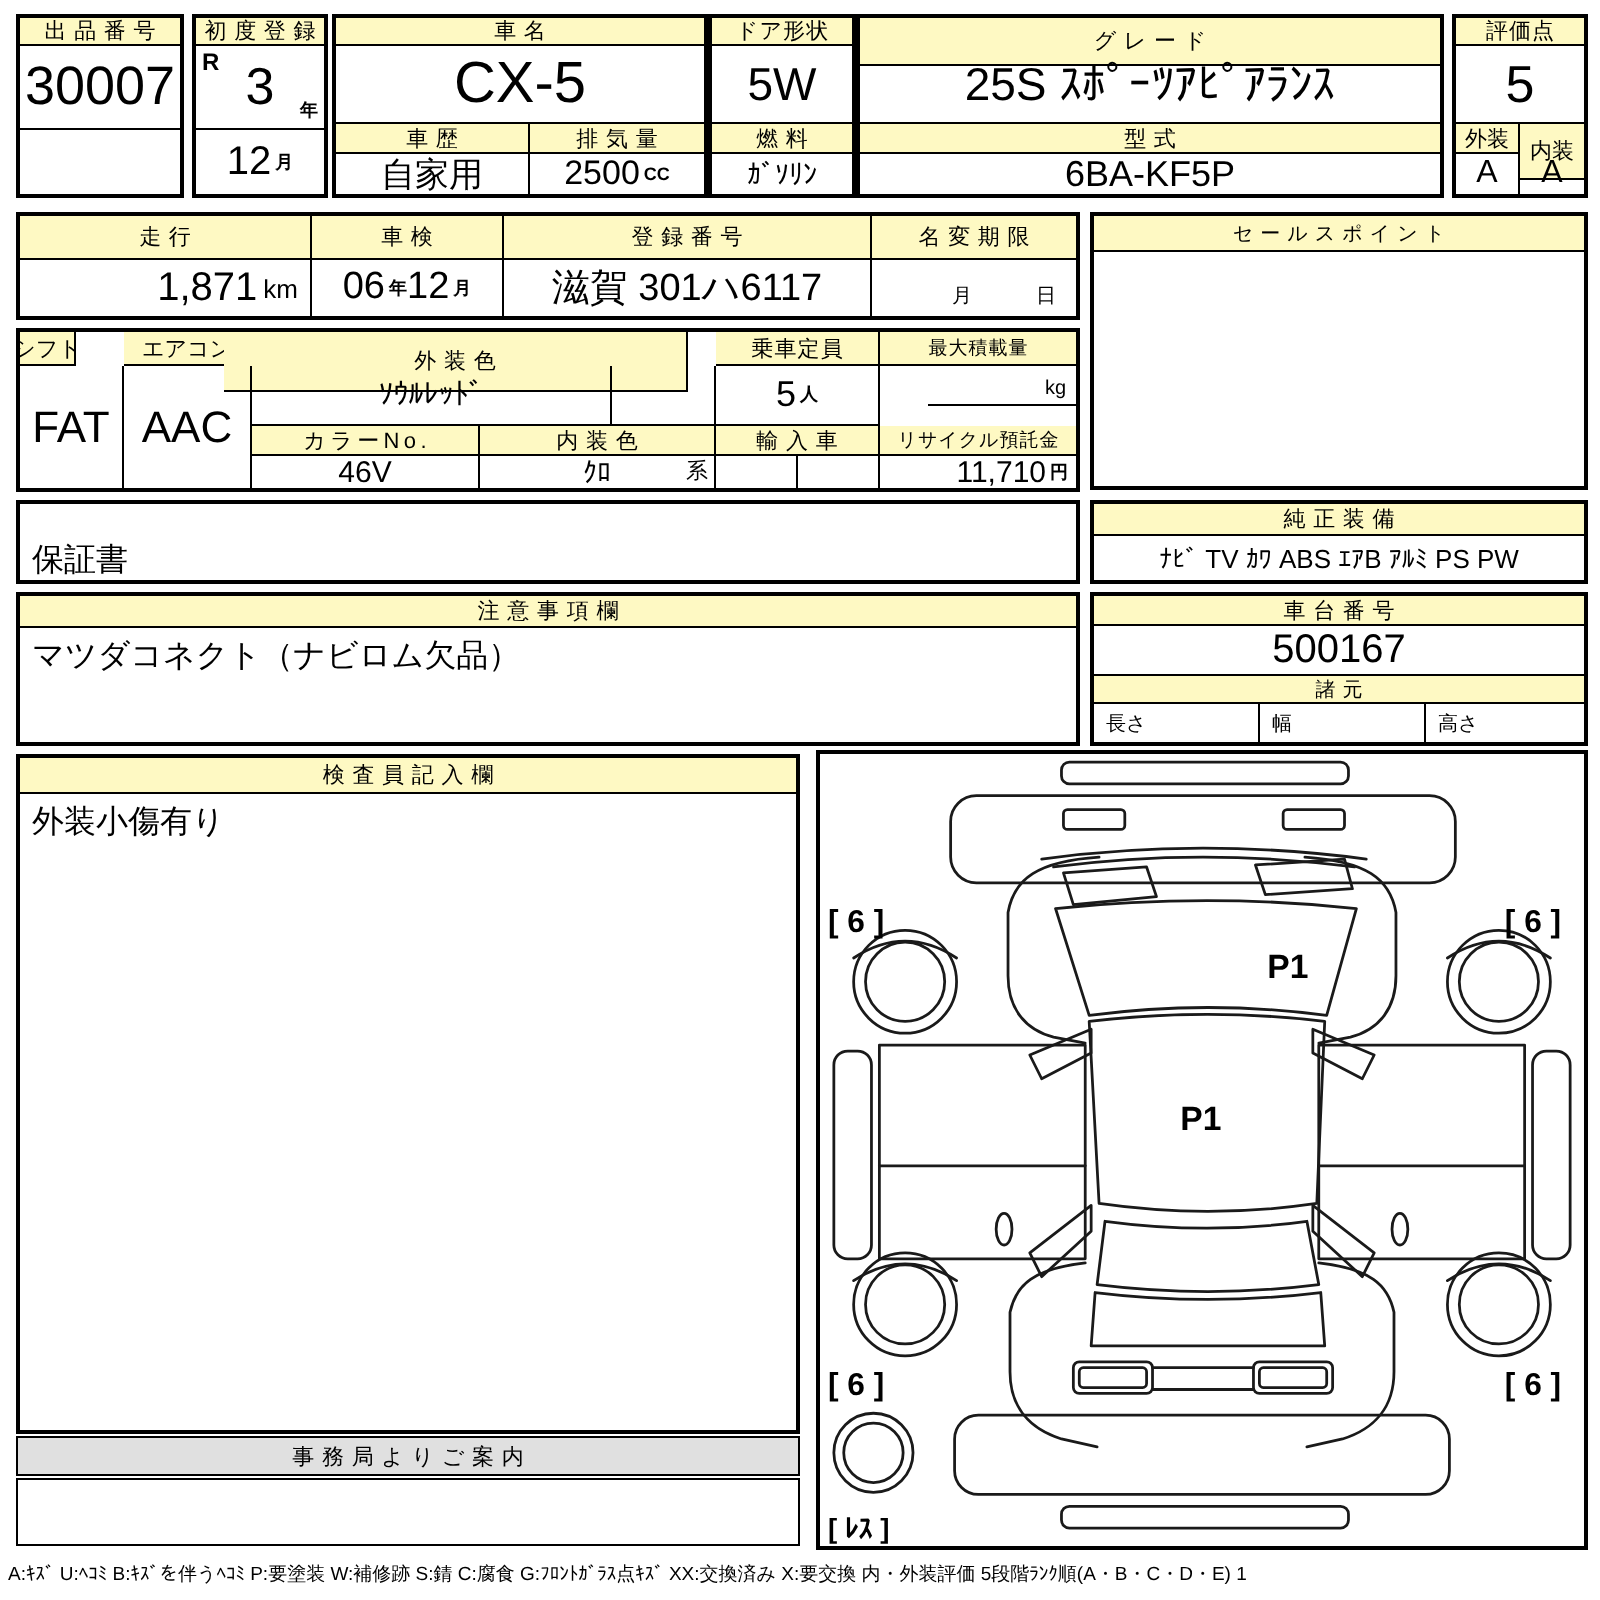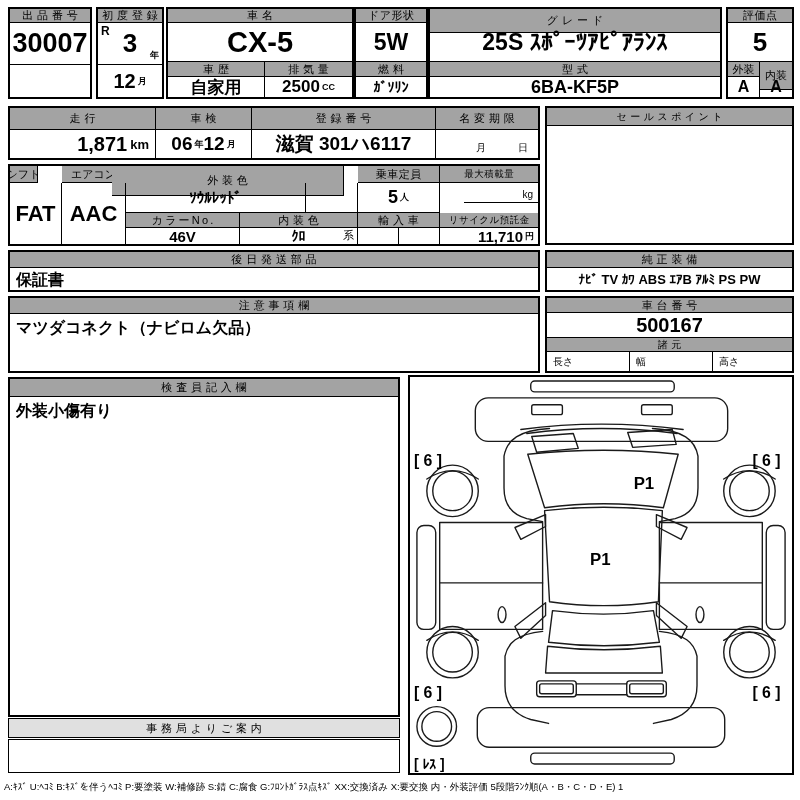--- a/index.html
+++ b/index.html
@@ -1,24 +1,24 @@
 <!DOCTYPE html>
 <html><head>
 <meta charset="utf-8">
 <style>
   html,body{margin:0;padding:0;background:#fff}
   #sheet{position:relative;width:800px;height:800px;background:#fff;
          font-family:"Liberation Sans","DejaVu Sans",sans-serif;color:#000;overflow:hidden}
   .box{position:absolute;box-sizing:border-box;border:2px solid #000;background:#fff}
   .cell{position:absolute;box-sizing:border-box;overflow:hidden}
-  .gh{background:#a3a3a3;border-bottom:1.5px solid #000;display:flex;align-items:center;justify-content:center;
+  .gh{background:#fef9c3;border-bottom:1.5px solid #000;display:flex;align-items:center;justify-content:center;
       font-size:11px;letter-spacing:.35em;text-indent:.35em;white-space:nowrap}
   .gh.sm{font-size:9.5px;letter-spacing:.05em;text-indent:.05em}
   .c{display:flex;align-items:center;justify-content:center;white-space:nowrap}
-  .b{font-weight:bold}
+  .b{font-weight:normal}
   .br{border-right:1.5px solid #000}
   .bb{border-bottom:1.5px solid #000}
   .u{font-size:9px;font-weight:bold;margin-left:2px}
   .sales-line{font-weight:bold;font-size:12px;line-height:15px;padding:0 4px;white-space:nowrap;overflow:hidden}
   .sales-line.first{font-size:15px;line-height:20px;padding-top:2px}
   #footer{position:absolute;left:4px;top:781px;width:794px;font-size:9.5px;white-space:nowrap;overflow:hidden}
   svg text{font-family:"Liberation Sans","DejaVu Sans",sans-serif}
 </style>
 </head>
 <body>
@@ -138,21 +138,20 @@
       <span style="position:absolute;right:5px;bottom:2px;font-size:10px">kg</span>
     </div>
     <div class="cell gh sm bb" style="left:430px;top:47px;right:0;height:15px;border-bottom:1.5px solid #000">リサイクル預託金</div>
     <div class="cell c" style="left:430px;top:62px;right:0;height:16px;justify-content:flex-end;padding-right:4px">
       <span class="b" style="font-size:15px">11,710</span>
       <span class="u">円</span>
     </div>
   </div>
 
   <div class="box" style="left:8px;top:250px;width:532px;height:42px">
-    <div class="cell gh" style="left:0;top:0;right:0;height:16px">後日発送部品</div>
     <div class="cell b" style="left:6px;top:18px;right:0;height:22px;font-size:16px">保証書</div>
   </div>
 
   <div class="box" style="left:545px;top:250px;width:249px;height:42px">
     <div class="cell gh" style="left:0;top:0;right:0;height:16px">純正装備</div>
     <div class="cell c b" style="left:0;top:16px;right:0;bottom:0;font-size:13px">ﾅﾋﾞ TV ｶﾜ ABS ｴｱB ｱﾙﾐ PS PW</div>
   </div>
 
   <div class="box" style="left:8px;top:296px;width:532px;height:77px">
     <div class="cell gh" style="left:0;top:0;right:0;height:16px">注意事項欄</div>

